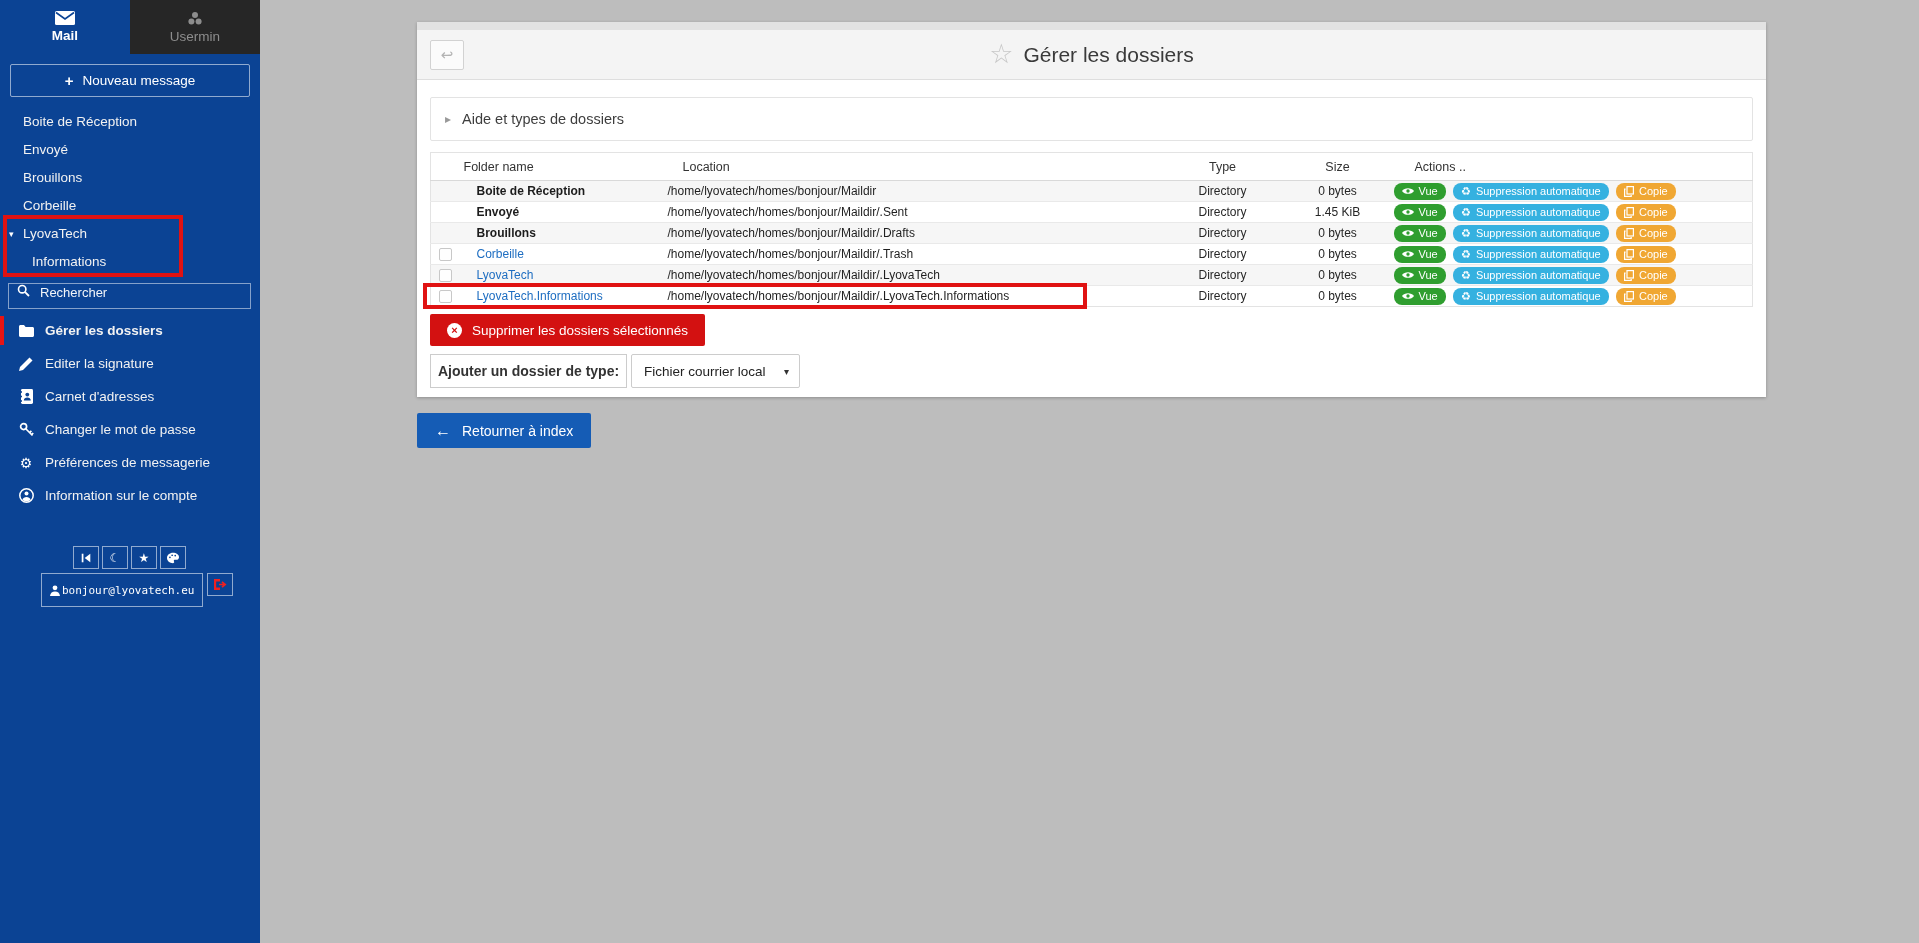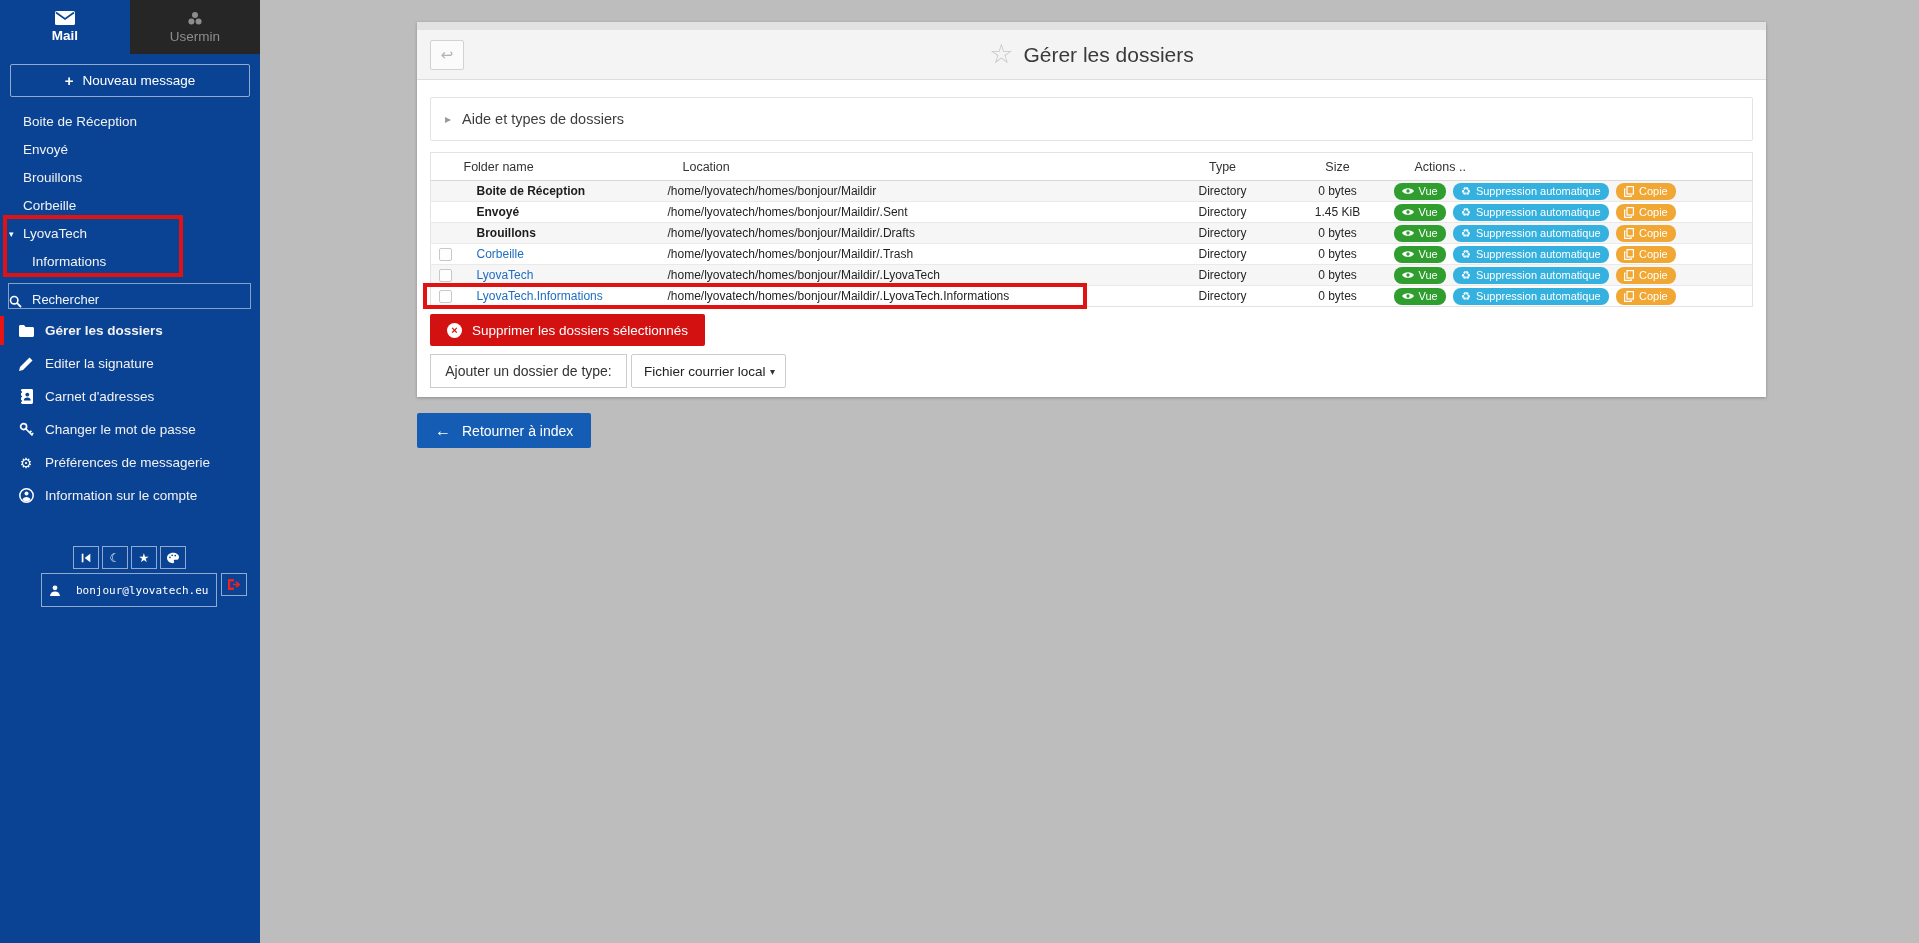--- a/index.html
+++ b/index.html
@@ -18,36 +18,36 @@
   .compose { position:absolute; left:10px; top:64px; width:240px; height:33px;
     background:transparent; border:1px solid rgba(255,255,255,.55); border-radius:2px;
     color:#fff; font-size:13.5px; display:flex; align-items:center; justify-content:center; gap:9px; cursor:pointer;
     font-family:"Liberation Sans", sans-serif; }
   .plus { font-size:15px; font-weight:bold; }
   .folders { position:absolute; top:108px; left:0; right:0; list-style:none; margin:0; padding:0; }
   .folder-item { height:28px; line-height:28px; padding-left:23px; color:#f2f2f2; font-size:13.5px; position:relative; cursor:pointer; }
   .folder-item.indent { padding-left:32px; }
   .folder-caret { position:absolute; left:9px; font-size:9px; color:#fff; }
   .search-box { position:absolute; left:8px; top:283px; width:243px; height:26px;
-    border:1px solid rgba(255,255,255,.5); display:flex; align-items:flex-end; gap:8px; padding:0 0; }
+    border:1px solid rgba(255,255,255,.5); display:flex; align-items:flex-start; gap:8px; padding:0 8px; }
   .search-input { background:transparent; border:none; outline:none; color:#fff; font-size:13px; width:100%;
     font-family:"Liberation Sans", sans-serif; }
   .search-input::placeholder { color:#fff; opacity:.95; }
   .menu { position:absolute; top:314px; left:0; right:0; }
   .menu-item { height:33px; display:flex; align-items:center; gap:11px; padding-left:18px;
     color:#f2f2f2; font-size:13.5px; position:relative; cursor:pointer; }
   .menu-item.active { font-weight:bold; }
   .menu-item.active::before { content:""; position:absolute; left:0; top:2px; bottom:2px; width:4px; background:#e61414; }
   .mi { width:16px; height:16px; display:inline-flex; align-items:center; justify-content:center; color:#fff; font-size:14px; flex:0 0 16px; }
   .icon-row { position:absolute; top:546px; left:73px; display:flex; gap:3px; }
   .mini-btn { width:26px; height:23px; border:1px solid rgba(255,255,255,.55); background:transparent;
     color:#fff; display:flex; align-items:center; justify-content:center; font-size:12px; cursor:pointer; }
   .account-row { position:absolute; top:573px; left:41px; display:flex; gap:4px; }
   .account-btn { height:23px; border:1px solid rgba(255,255,255,.55); color:#fff; background:transparent;
-    font-family:"DejaVu Sans Mono", monospace; font-size:11px; display:flex; align-items:center; gap:16px; padding:16px 8px; cursor:pointer; }
+    font-family:"DejaVu Sans Mono", monospace; font-size:11px; display:flex; align-items:center; gap:2px; padding:16px 8px; cursor:pointer; }
   .logout-btn { width:26px; height:23px; border:1px solid rgba(255,255,255,.55); background:transparent;
     display:flex; align-items:center; justify-content:center; cursor:pointer; }
   
   .annotation { position:absolute; border:4px solid #e01212; pointer-events:none; z-index:20; }
   .a1 { left:3px; top:215px; width:180px; height:62px; }
   .a2 { left:6px; top:261px; width:664px; height:26px; }
   
   .panel { position:absolute; left:417px; top:22px; width:1349px; height:375px; background:#fff;
     box-shadow:0 1px 3px rgba(0,0,0,.25); }
   .panel-topstrip { height:8px; background:#e2e2e2; }
@@ -86,22 +86,22 @@
   .abtn.auto { background:#35b1e0; margin-left:4px; }
   .abtn.copy { background:#f0a733; margin-left:4px; }
   .ricon { font-size:11px; line-height:1; }
   .delete-btn { margin-top:7px; height:32px; background:#d31111; color:#fff; border:none; border-radius:2px;
     font-size:13.5px; display:flex; align-items:center; gap:10px; padding:0 17px; cursor:pointer;
     font-family:"Liberation Sans", sans-serif; }
   .x-circle { width:15px; height:15px; border-radius:50%; background:#fff; color:#d31111; font-size:11px;
     font-weight:bold; display:flex; align-items:center; justify-content:center; }
   .add-row { margin-top:8px; display:flex; gap:4px; }
   .add-label { width:197px; height:34px; border:1px solid #ccc; display:flex; align-items:center; justify-content:center;
-    font-size:14px; color:#333; background:#fff; }
-  .fake-select { width:155px; height:34px; border:1px solid #ccc; border-radius:2px; background:#fff;
+    font-size:14px; color:#333; background:#fff;font-weight:bold; }
+  .fake-select { width:169px; height:34px; border:1px solid #ccc; border-radius:2px; background:#fff;
     display:flex; align-items:center; justify-content:space-between; padding:0 10px 0 12px; font-size:13.5px; color:#222; cursor:pointer; }
   .chev { font-size:10px; color:#333; }
   .return-btn { position:absolute; left:417px; top:413px; height:35px; background:#155cb5; color:#fff; border:none;
     border-radius:2px; font-size:14px; display:flex; align-items:center; gap:11px; padding:0 18px; cursor:pointer;
     font-family:"Liberation Sans", sans-serif; }
   .larrow { font-size:16px; font-weight:bold; line-height:1; }
   svg { display:block; }
 </style>
 </head>
 <body>

